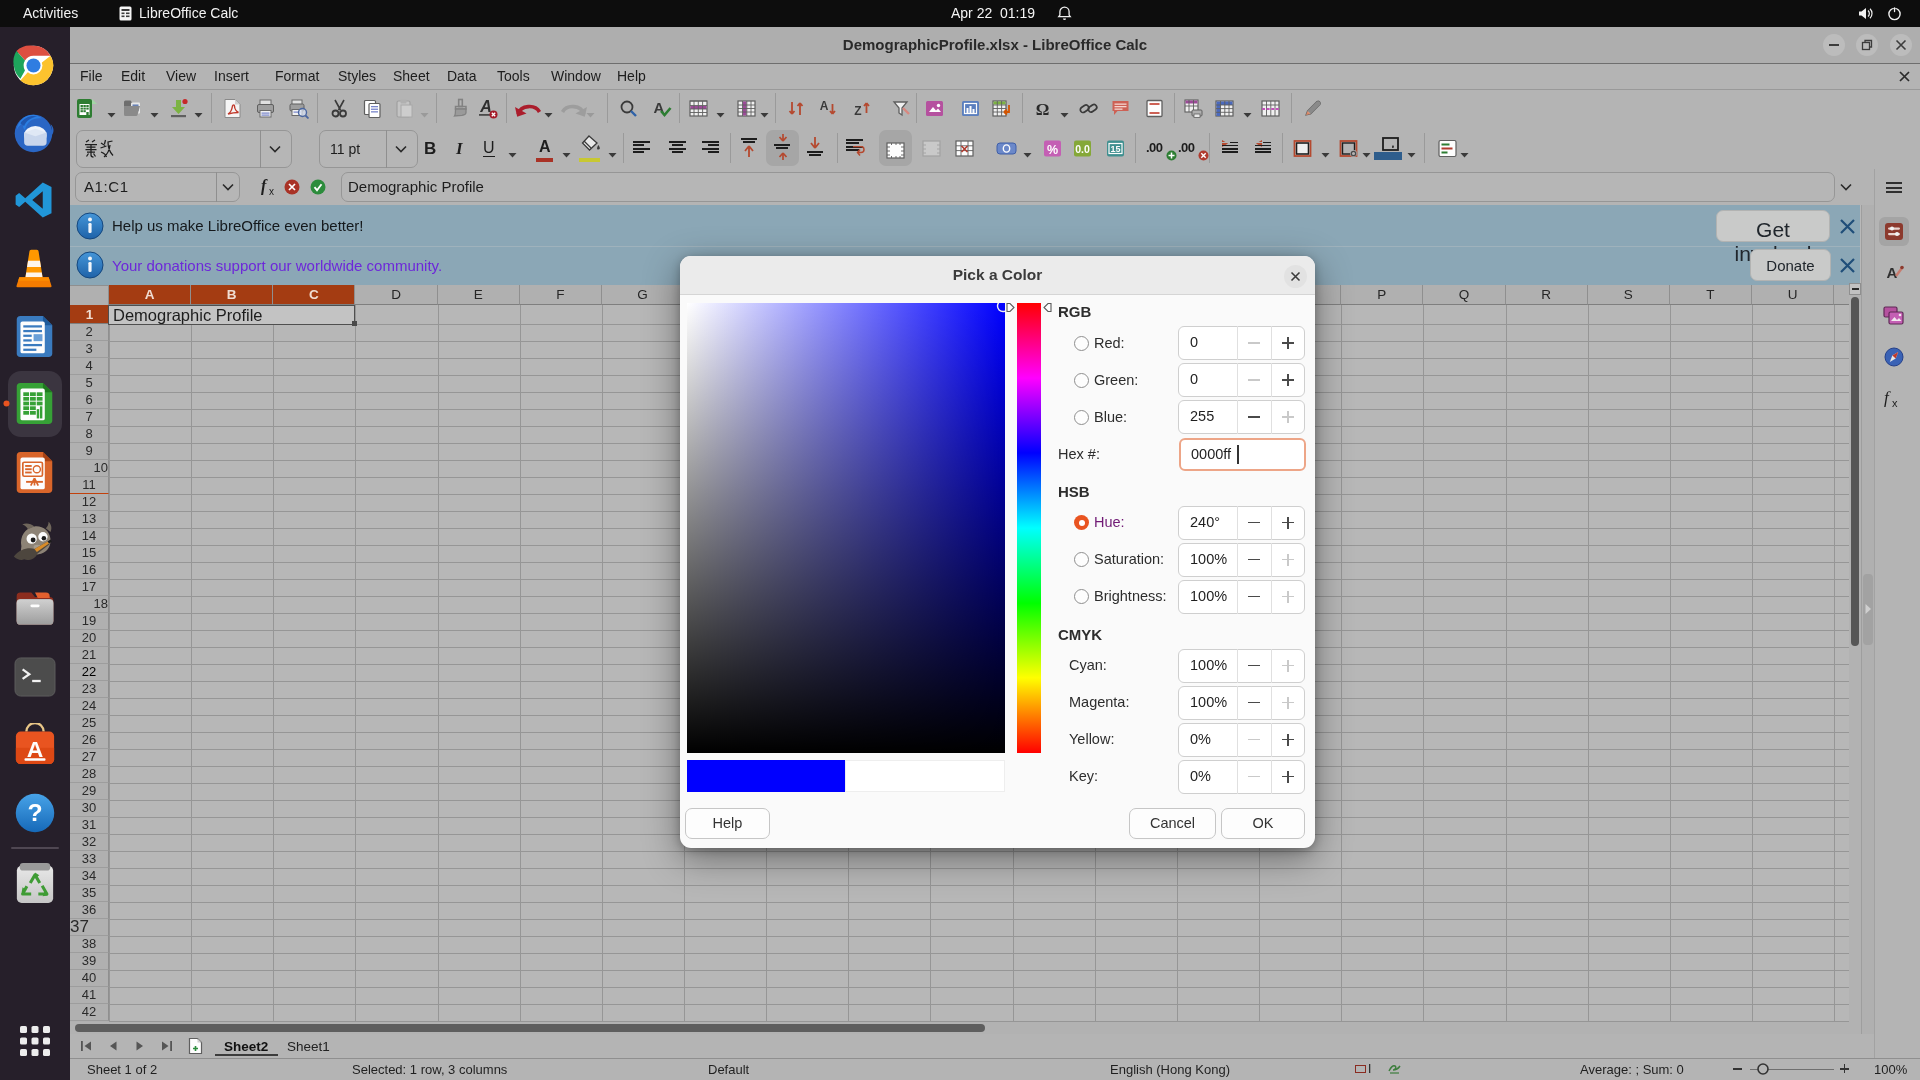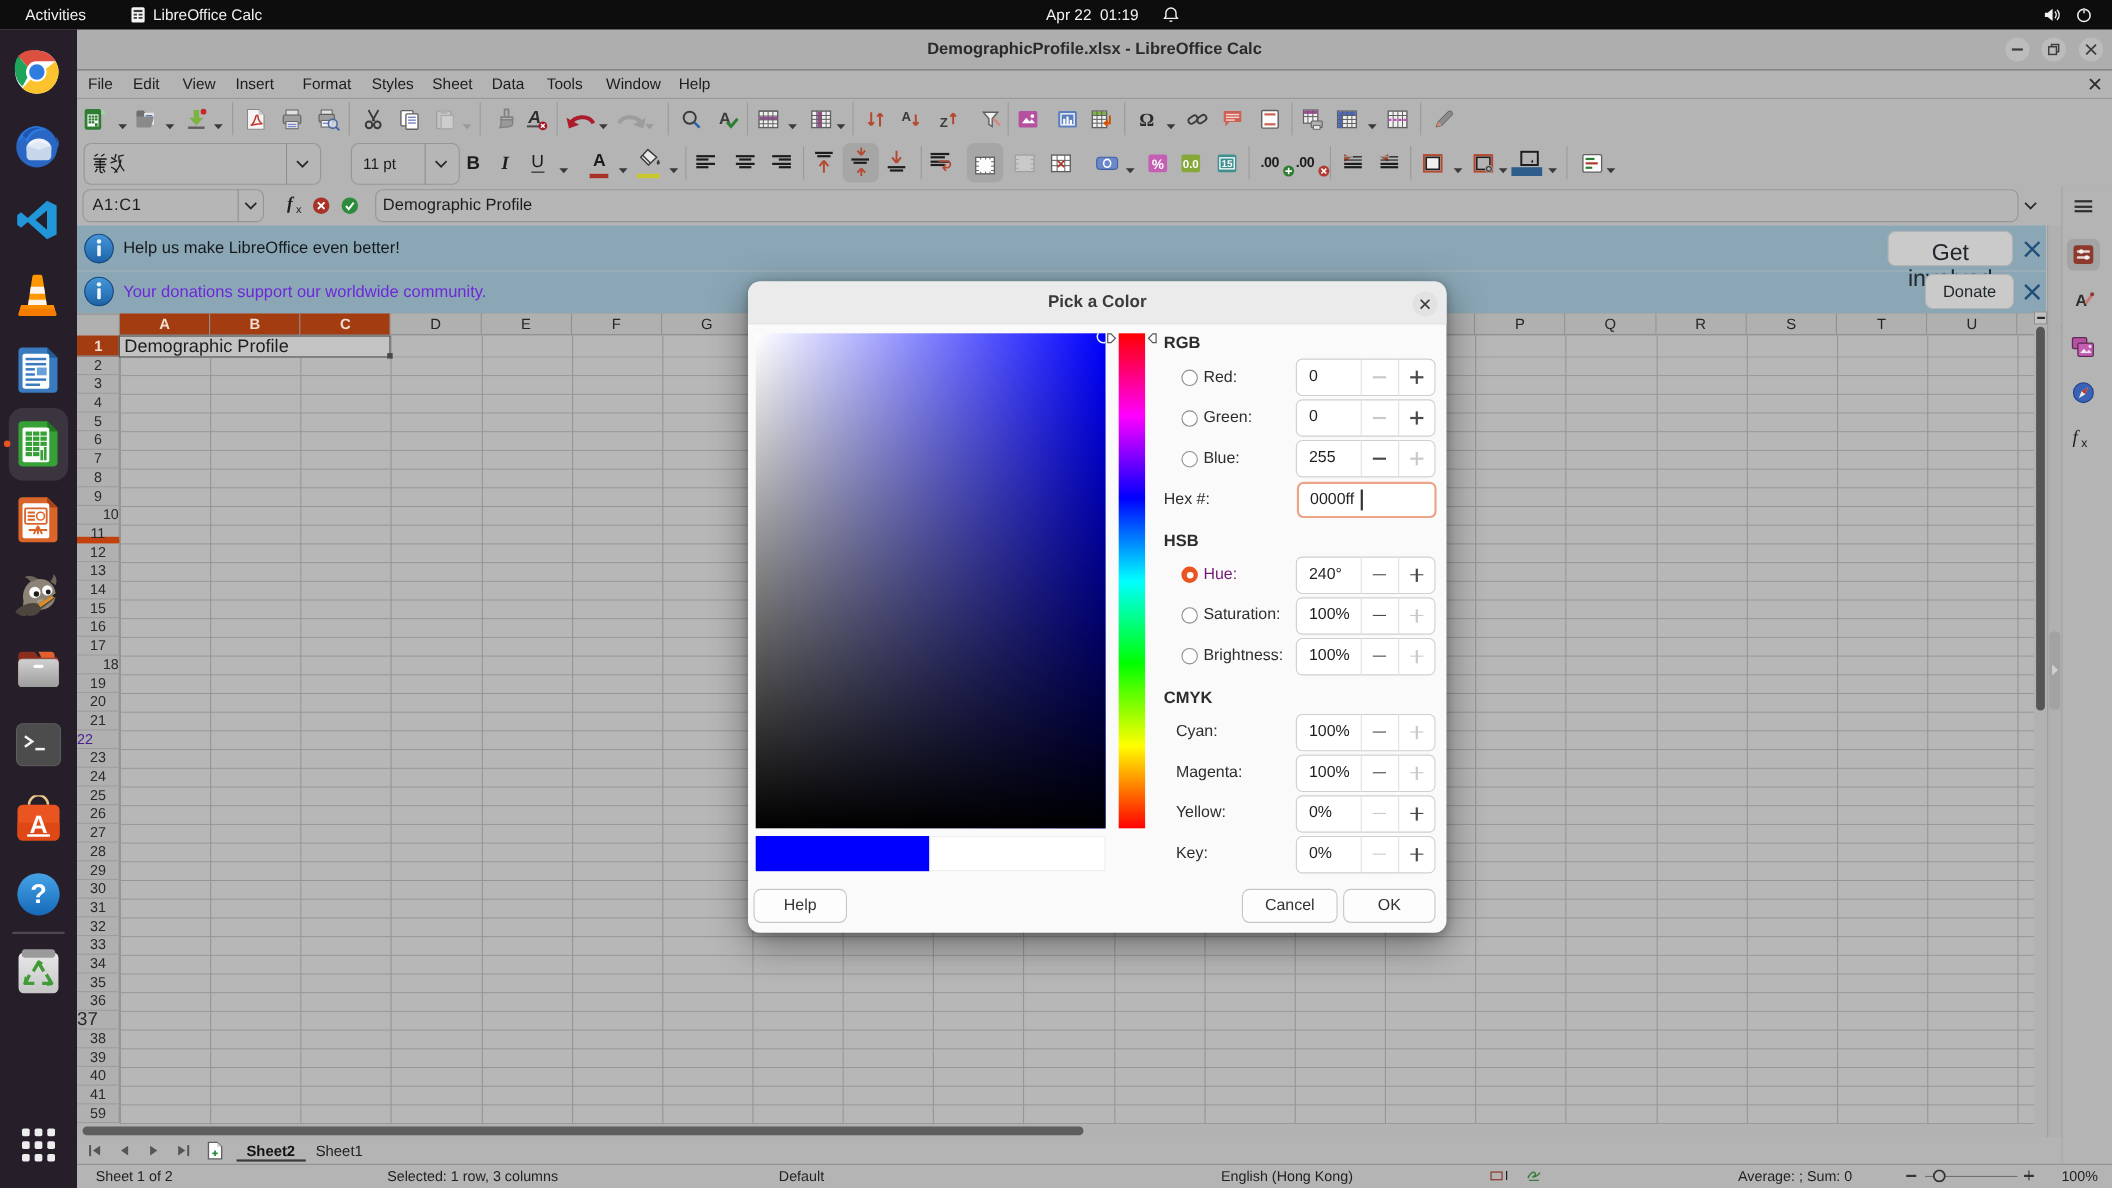--- a/index.html
+++ b/index.html
@@ -717,52 +717,52 @@
 <div class="a" style="left:70px;top:305px;width:39px;height:19px;background:#a43c12;border-bottom:1px solid #7f7f7f;color:#f0ddd2;font-weight:bold;font-size:13.5px;text-align:center;line-height:19px">1</div>
 <div class="a" style="left:70px;top:324.0px;width:39px;height:17.0px;border-bottom:1px solid #9d9d9d;color:#2a2a2a;font-size:13px;text-align:center;line-height:16px;border-right:1px solid #8f8f8f">2</div>
 <div class="a" style="left:70px;top:341.0px;width:39px;height:17.0px;border-bottom:1px solid #9d9d9d;color:#2a2a2a;font-size:13px;text-align:center;line-height:16px;border-right:1px solid #8f8f8f">3</div>
 <div class="a" style="left:70px;top:358.0px;width:39px;height:17.0px;border-bottom:1px solid #9d9d9d;color:#2a2a2a;font-size:13px;text-align:center;line-height:16px;border-right:1px solid #8f8f8f">4</div>
 <div class="a" style="left:70px;top:375.0px;width:39px;height:17.0px;border-bottom:1px solid #9d9d9d;color:#2a2a2a;font-size:13px;text-align:center;line-height:16px;border-right:1px solid #8f8f8f">5</div>
 <div class="a" style="left:70px;top:392.0px;width:39px;height:17.0px;border-bottom:1px solid #9d9d9d;color:#2a2a2a;font-size:13px;text-align:center;line-height:16px;border-right:1px solid #8f8f8f">6</div>
 <div class="a" style="left:70px;top:409.0px;width:39px;height:17.0px;border-bottom:1px solid #9d9d9d;color:#2a2a2a;font-size:13px;text-align:center;line-height:16px;border-right:1px solid #8f8f8f">7</div>
 <div class="a" style="left:70px;top:426.0px;width:39px;height:17.0px;border-bottom:1px solid #9d9d9d;color:#2a2a2a;font-size:13px;text-align:center;line-height:16px;border-right:1px solid #8f8f8f">8</div>
 <div class="a" style="left:70px;top:443.0px;width:39px;height:17.0px;border-bottom:1px solid #9d9d9d;color:#2a2a2a;font-size:13px;text-align:center;line-height:16px;border-right:1px solid #8f8f8f">9</div>
 <div class="a" style="left:70px;top:460.0px;width:39px;height:17.0px;border-bottom:1px solid #9d9d9d;color:#2a2a2a;font-size:13px;text-align:right;line-height:16px;border-right:1px solid #8f8f8f">10</div>
-<div class="a" style="left:70px;top:477.0px;width:39px;height:17.0px;border-bottom:6px solid #c2410c;color:#2a2a2a;font-size:13px;text-align:center;line-height:16px;border-right:1px solid #8f8f8f">11</div>
+<div class="a" style="left:70px;top:477.0px;width:39px;height:17.0px;border-bottom:1px solid #c2410c;color:#2a2a2a;font-size:13px;text-align:center;line-height:16px;border-right:1px solid #8f8f8f">11</div>
 <div class="a" style="left:70px;top:494.0px;width:39px;height:17.0px;border-bottom:1px solid #9d9d9d;color:#2a2a2a;font-size:13px;text-align:center;line-height:16px;border-right:1px solid #8f8f8f">12</div>
 <div class="a" style="left:70px;top:511.0px;width:39px;height:17.0px;border-bottom:1px solid #9d9d9d;color:#2a2a2a;font-size:13px;text-align:center;line-height:16px;border-right:1px solid #8f8f8f">13</div>
 <div class="a" style="left:70px;top:528.0px;width:39px;height:17.0px;border-bottom:1px solid #9d9d9d;color:#2a2a2a;font-size:13px;text-align:center;line-height:16px;border-right:1px solid #8f8f8f">14</div>
 <div class="a" style="left:70px;top:545.0px;width:39px;height:17.0px;border-bottom:1px solid #9d9d9d;color:#2a2a2a;font-size:13px;text-align:center;line-height:16px;border-right:1px solid #8f8f8f">15</div>
 <div class="a" style="left:70px;top:562.0px;width:39px;height:17.0px;border-bottom:1px solid #9d9d9d;color:#2a2a2a;font-size:13px;text-align:center;line-height:16px;border-right:1px solid #8f8f8f">16</div>
 <div class="a" style="left:70px;top:579.0px;width:39px;height:17.0px;border-bottom:1px solid #9d9d9d;color:#2a2a2a;font-size:13px;text-align:center;line-height:16px;border-right:1px solid #8f8f8f">17</div>
 <div class="a" style="left:70px;top:596.0px;width:39px;height:17.0px;border-bottom:1px solid #9d9d9d;color:#2a2a2a;font-size:13px;text-align:right;line-height:16px;border-right:1px solid #8f8f8f">18</div>
 <div class="a" style="left:70px;top:613.0px;width:39px;height:17.0px;border-bottom:1px solid #9d9d9d;color:#2a2a2a;font-size:13px;text-align:center;line-height:16px;border-right:1px solid #8f8f8f">19</div>
 <div class="a" style="left:70px;top:630.0px;width:39px;height:17.0px;border-bottom:1px solid #9d9d9d;color:#2a2a2a;font-size:13px;text-align:center;line-height:16px;border-right:1px solid #8f8f8f">20</div>
 <div class="a" style="left:70px;top:647.0px;width:39px;height:17.0px;border-bottom:1px solid #9d9d9d;color:#2a2a2a;font-size:13px;text-align:center;line-height:16px;border-right:1px solid #8f8f8f">21</div>
-<div class="a" style="left:70px;top:664.0px;width:39px;height:17.0px;border-bottom:1px solid #9d9d9d;color:#4c1d95;font-size:13px;text-align:left;line-height:16px;border-right:1px solid #8f8f8f">22</div>
+<div class="a" style="left:70px;top:664.0px;width:39px;height:17.0px;border-bottom:1px solid #9d9d9d;color:#000000;font-size:13px;text-align:center;line-height:16px;border-right:1px solid #8f8f8f">22</div>
 <div class="a" style="left:70px;top:681.0px;width:39px;height:17.0px;border-bottom:1px solid #9d9d9d;color:#2a2a2a;font-size:13px;text-align:center;line-height:16px;border-right:1px solid #8f8f8f">23</div>
 <div class="a" style="left:70px;top:698.0px;width:39px;height:17.0px;border-bottom:1px solid #9d9d9d;color:#2a2a2a;font-size:13px;text-align:center;line-height:16px;border-right:1px solid #8f8f8f">24</div>
 <div class="a" style="left:70px;top:715.0px;width:39px;height:17.0px;border-bottom:1px solid #9d9d9d;color:#2a2a2a;font-size:13px;text-align:center;line-height:16px;border-right:1px solid #8f8f8f">25</div>
 <div class="a" style="left:70px;top:732.0px;width:39px;height:17.0px;border-bottom:1px solid #9d9d9d;color:#2a2a2a;font-size:13px;text-align:center;line-height:16px;border-right:1px solid #8f8f8f">26</div>
 <div class="a" style="left:70px;top:749.0px;width:39px;height:17.0px;border-bottom:1px solid #9d9d9d;color:#2a2a2a;font-size:13px;text-align:center;line-height:16px;border-right:1px solid #8f8f8f">27</div>
 <div class="a" style="left:70px;top:766.0px;width:39px;height:17.0px;border-bottom:1px solid #9d9d9d;color:#2a2a2a;font-size:13px;text-align:center;line-height:16px;border-right:1px solid #8f8f8f">28</div>
 <div class="a" style="left:70px;top:783.0px;width:39px;height:17.0px;border-bottom:1px solid #9d9d9d;color:#2a2a2a;font-size:13px;text-align:center;line-height:16px;border-right:1px solid #8f8f8f">29</div>
 <div class="a" style="left:70px;top:800.0px;width:39px;height:17.0px;border-bottom:1px solid #9d9d9d;color:#2a2a2a;font-size:13px;text-align:center;line-height:16px;border-right:1px solid #8f8f8f">30</div>
 <div class="a" style="left:70px;top:817.0px;width:39px;height:17.0px;border-bottom:1px solid #9d9d9d;color:#2a2a2a;font-size:13px;text-align:center;line-height:16px;border-right:1px solid #8f8f8f">31</div>
 <div class="a" style="left:70px;top:834.0px;width:39px;height:17.0px;border-bottom:1px solid #9d9d9d;color:#2a2a2a;font-size:13px;text-align:center;line-height:16px;border-right:1px solid #8f8f8f">32</div>
 <div class="a" style="left:70px;top:851.0px;width:39px;height:17.0px;border-bottom:1px solid #9d9d9d;color:#2a2a2a;font-size:13px;text-align:center;line-height:16px;border-right:1px solid #8f8f8f">33</div>
 <div class="a" style="left:70px;top:868.0px;width:39px;height:17.0px;border-bottom:1px solid #9d9d9d;color:#2a2a2a;font-size:13px;text-align:center;line-height:16px;border-right:1px solid #8f8f8f">34</div>
 <div class="a" style="left:70px;top:885.0px;width:39px;height:17.0px;border-bottom:1px solid #9d9d9d;color:#2a2a2a;font-size:13px;text-align:center;line-height:16px;border-right:1px solid #8f8f8f">35</div>
 <div class="a" style="left:70px;top:902.0px;width:39px;height:17.0px;border-bottom:1px solid #9d9d9d;color:#2a2a2a;font-size:13px;text-align:center;line-height:16px;border-right:1px solid #8f8f8f">36</div>
 <div class="a" style="left:70px;top:919.0px;width:39px;height:17.0px;border-bottom:1px solid #9d9d9d;color:#2a2a2a;font-size:17px;line-height:16px;border-right:1px solid #8f8f8f">37</div>
 <div class="a" style="left:70px;top:936.0px;width:39px;height:17.0px;border-bottom:1px solid #9d9d9d;color:#2a2a2a;font-size:13px;text-align:center;line-height:16px;border-right:1px solid #8f8f8f">38</div>
 <div class="a" style="left:70px;top:953.0px;width:39px;height:17.0px;border-bottom:1px solid #9d9d9d;color:#2a2a2a;font-size:13px;text-align:center;line-height:16px;border-right:1px solid #8f8f8f">39</div>
 <div class="a" style="left:70px;top:970.0px;width:39px;height:17.0px;border-bottom:1px solid #9d9d9d;color:#2a2a2a;font-size:13px;text-align:center;line-height:16px;border-right:1px solid #8f8f8f">40</div>
 <div class="a" style="left:70px;top:987.0px;width:39px;height:17.0px;border-bottom:1px solid #9d9d9d;color:#2a2a2a;font-size:13px;text-align:center;line-height:16px;border-right:1px solid #8f8f8f">41</div>
-<div class="a" style="left:70px;top:1004.0px;width:39px;height:17.0px;border-bottom:1px solid #9d9d9d;color:#2a2a2a;font-size:13px;text-align:center;line-height:16px;border-right:1px solid #8f8f8f">59</div>
+<div class="a" style="left:70px;top:1004.0px;width:39px;height:17.0px;border-bottom:1px solid #9d9d9d;color:#2a2a2a;font-size:13px;text-align:center;line-height:16px;border-right:1px solid #8f8f8f">42</div>
 <div class="a" style="left:70px;top:305px;width:39px;height:19px;border-right:1px solid #7a2d08"></div>
 <div class="a" style="left:109px;top:305px;width:1740px;height:19px;background:#b7b7b7"></div>
 <div class="a" style="left:109px;top:324px;width:1740px;height:698px;background:#b7b7b7;background-image:linear-gradient(to bottom,#969696 1px,transparent 1px);background-size:17.0px 17.0px"></div>
 <div class="a" style="left:109px;top:305px;width:1px;height:717px;background:#969696"></div>
 <div class="a" style="left:191px;top:305px;width:1px;height:717px;background:#969696"></div>
 <div class="a" style="left:273px;top:305px;width:1px;height:717px;background:#969696"></div>
 <div class="a" style="left:355px;top:305px;width:1px;height:717px;background:#969696"></div>
 <div class="a" style="left:438px;top:305px;width:1px;height:717px;background:#969696"></div>
 <div class="a" style="left:520px;top:305px;width:1px;height:717px;background:#969696"></div>
 <div class="a" style="left:602px;top:305px;width:1px;height:717px;background:#969696"></div>

